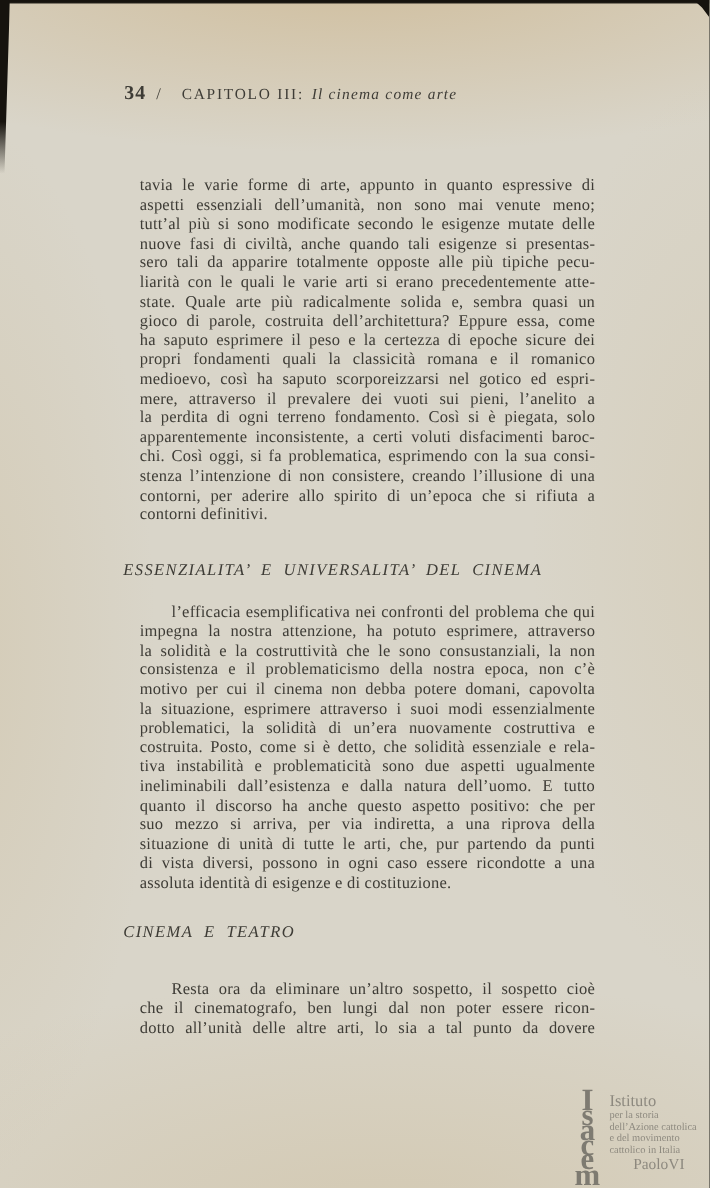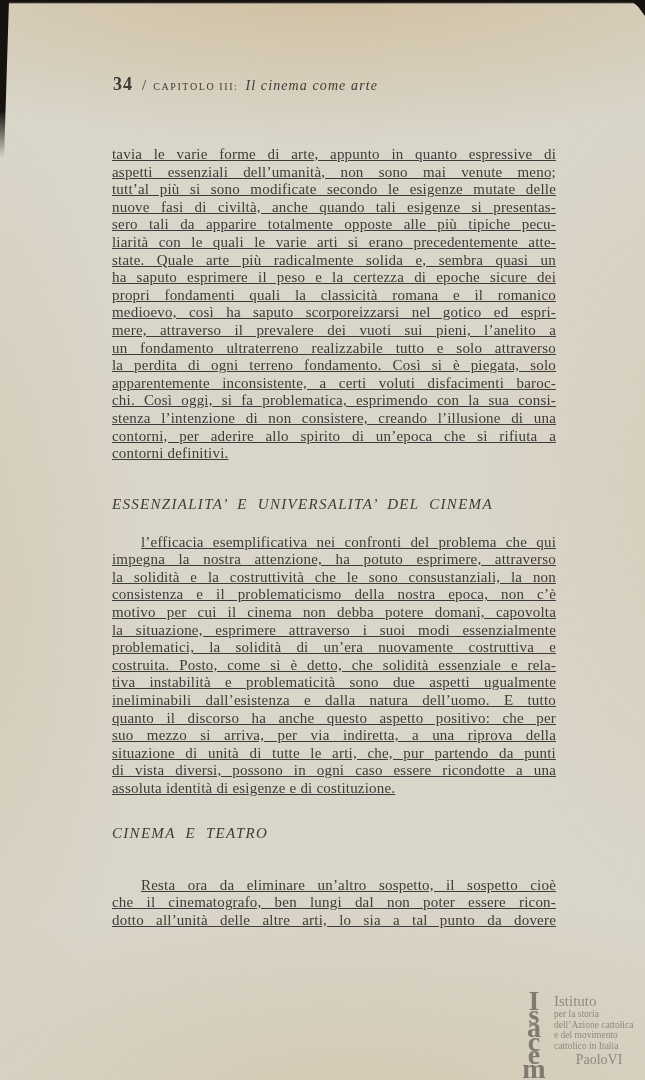--- a/index.html
+++ b/index.html
@@ -25,26 +25,26 @@
   .edge-left { top: 0; left: 0; width: 9px; height: 158px;
     background: linear-gradient(180deg, #16130e 70%, rgba(22,19,14,0));
     clip-path: polygon(0 0, 100% 0, 45% 100%, 0 100%); }
   .edge-tr { top: 0; right: 0; width: 18px; height: 16px;
     clip-path: polygon(20% 0, 100% 0, 100% 100%, 62% 42%); }
 
   
   .header { position: absolute; left: 113px; top: 74px; width: 460px; white-space: nowrap; }
   .pagenum { font-size: 18px; font-weight: 700; letter-spacing: 1px; }
   .sep { font-size: 15px; margin: 0 7px 0 9px; }
-  .chap { font-size: 10px; letter-spacing: 1.6px; }
+  .chap { font-size: 14px; letter-spacing: 1.6px; margin-left: 12px; }
   .chap-title { font-size: 14px; font-style: italic; letter-spacing: 1.1px; margin-left: 7px; }
 
   
   .textblock { position: absolute; left: 112px; top: 146px; width: 444px; }
-  .para { margin: 0; text-decoration: underline; }
+  .para { margin: 15px; }
   .tline {
     font-size: 15px;
     line-height: 17.6px;
     height: 17.6px;
     letter-spacing: 0.2px;
     text-align: justify;
     text-align-last: justify;
     white-space: nowrap;
   }
   .para .tline:first-child { padding-left: 29px; }
@@ -92,25 +92,25 @@
 
   <div class="textblock">
     <div class="para no-indent">
         <div class="tline">tavia le varie forme di arte, appunto in quanto espressive di</div>
         <div class="tline">aspetti essenziali dell’umanità, non sono mai venute meno;</div>
         <div class="tline">tutt’al più si sono modificate secondo le esigenze mutate delle</div>
         <div class="tline">nuove fasi di civiltà, anche quando tali esigenze si presentas-</div>
         <div class="tline">sero tali da apparire totalmente opposte alle più tipiche pecu-</div>
         <div class="tline">liarità con le quali le varie arti si erano precedentemente atte-</div>
         <div class="tline">state. Quale arte più radicalmente solida e, sembra quasi un</div>
+        <div class="tline">gioco di parole, costruita dell’architettura? Eppure essa, come</div>
         <div class="tline">ha saputo esprimere il peso e la certezza di epoche sicure dei</div>
         <div class="tline">propri fondamenti quali la classicità romana e il romanico</div>
         <div class="tline">medioevo, così ha saputo scorporeizzarsi nel gotico ed espri-</div>
         <div class="tline">mere, attraverso il prevalere dei vuoti sui pieni, l’anelito a</div>
-        <div class="tline">un fondamento ultraterreno realizzabile tutto e solo attraverso</div>
         <div class="tline">la perdita di ogni terreno fondamento. Così si è piegata, solo</div>
         <div class="tline">apparentemente inconsistente, a certi voluti disfacimenti baroc-</div>
         <div class="tline">chi. Così oggi, si fa problematica, esprimendo con la sua consi-</div>
         <div class="tline">stenza l’intenzione di non consistere, creando l’illusione di una</div>
         <div class="tline">contorni, per aderire allo spirito di un’epoca che si rifiuta a</div>
         <div class="tline">contorni definitivi.</div>
       </div>
 
     <h2 class="section">ESSENZIALITA’ E UNIVERSALITA’ DEL CINEMA</h2>
 

